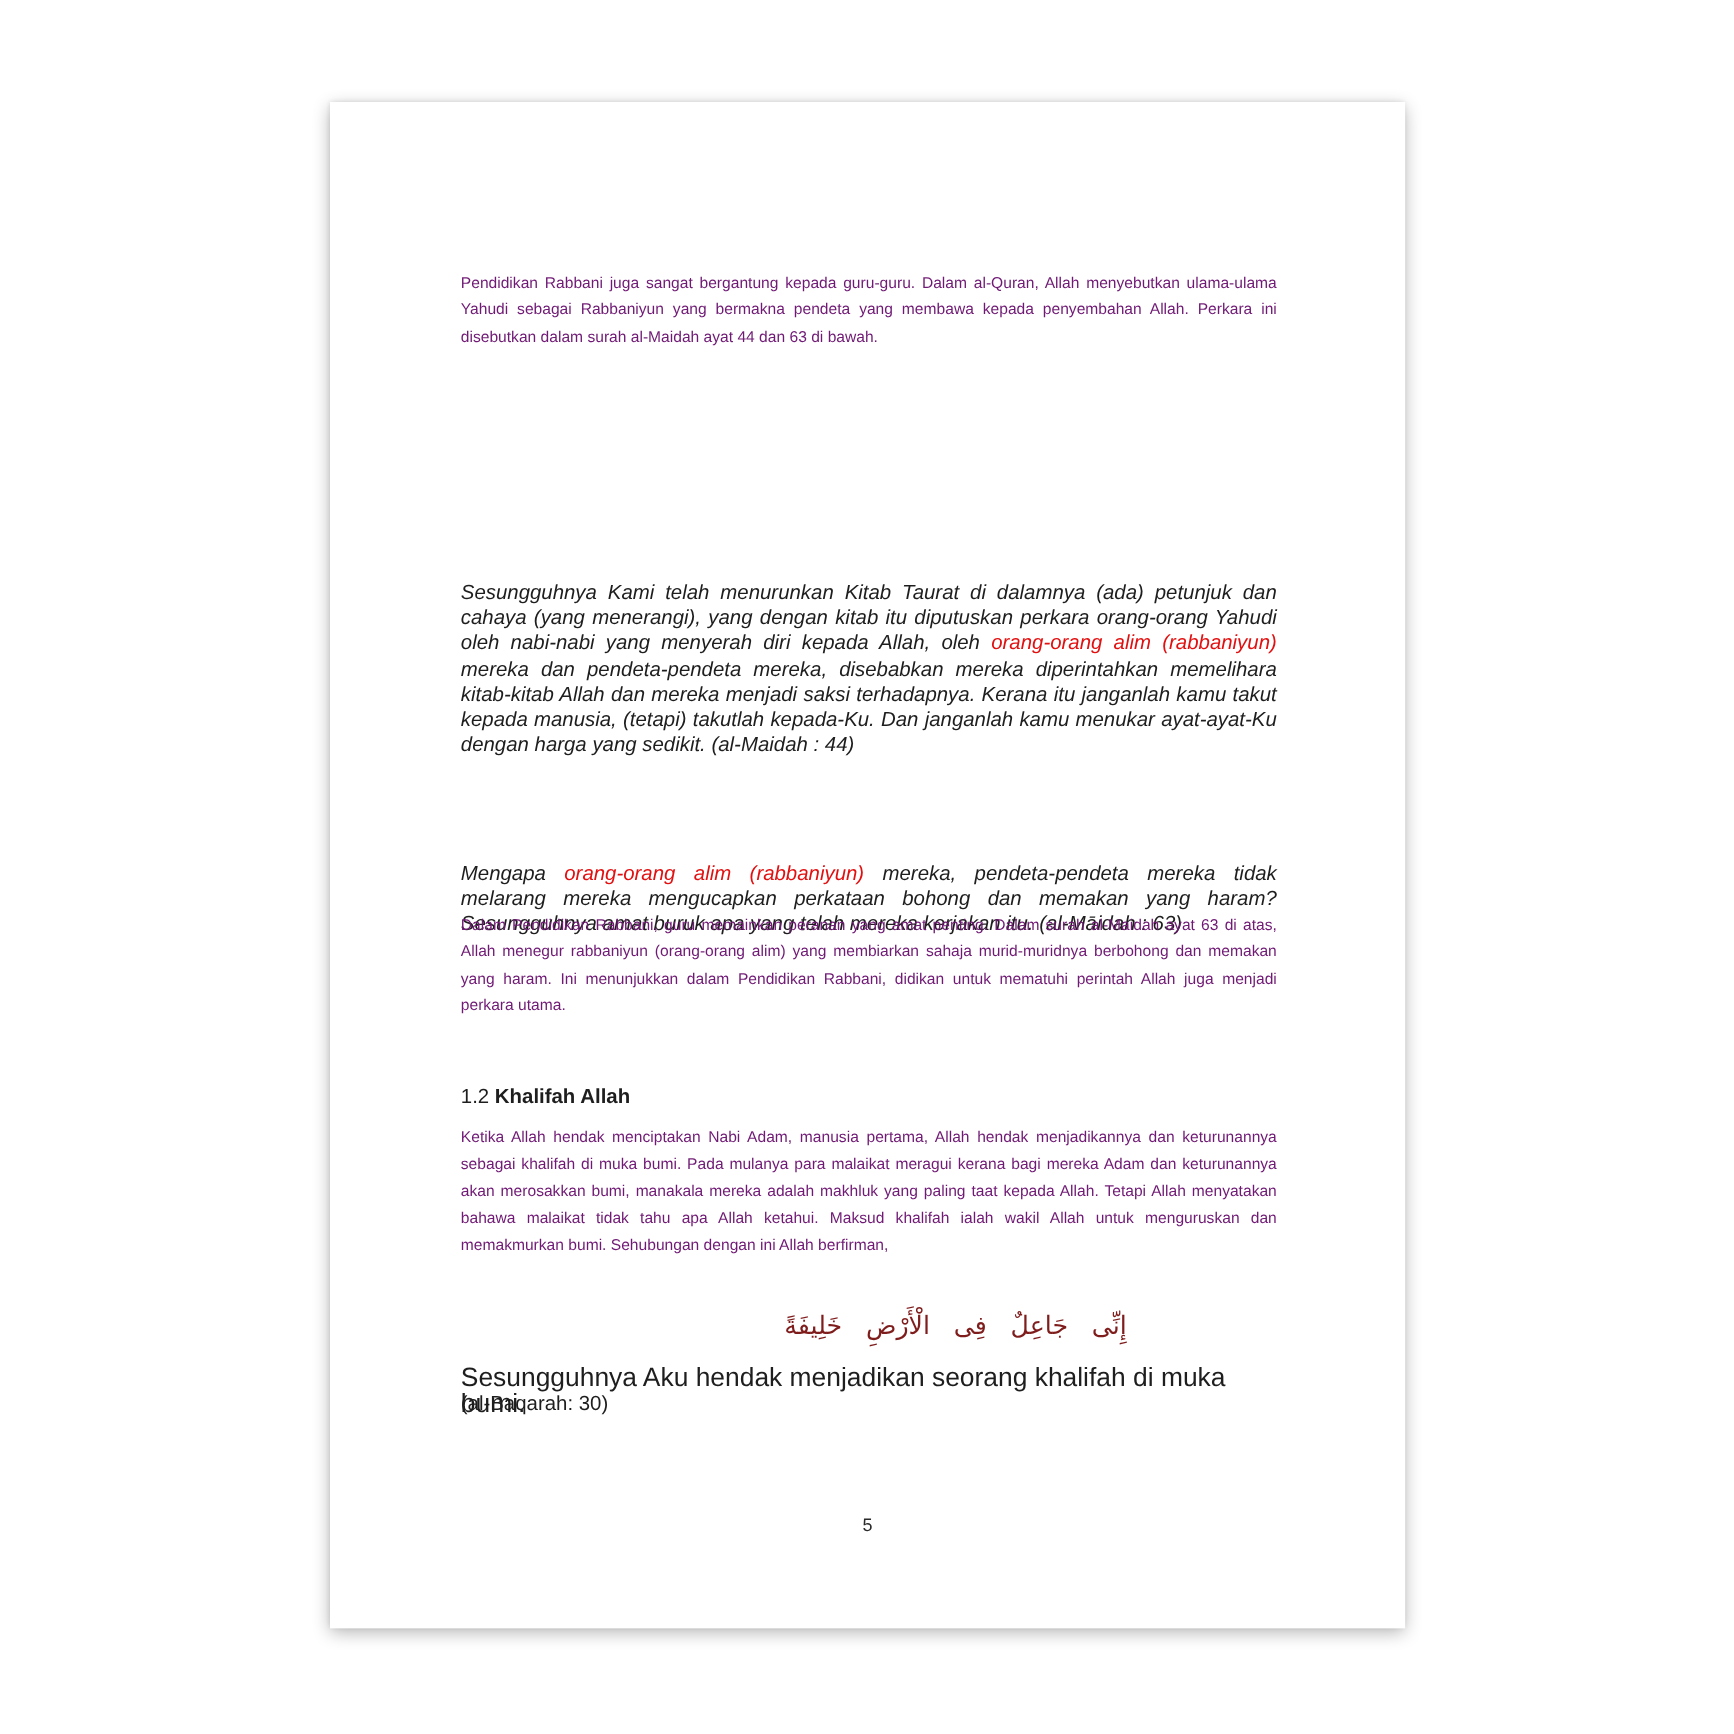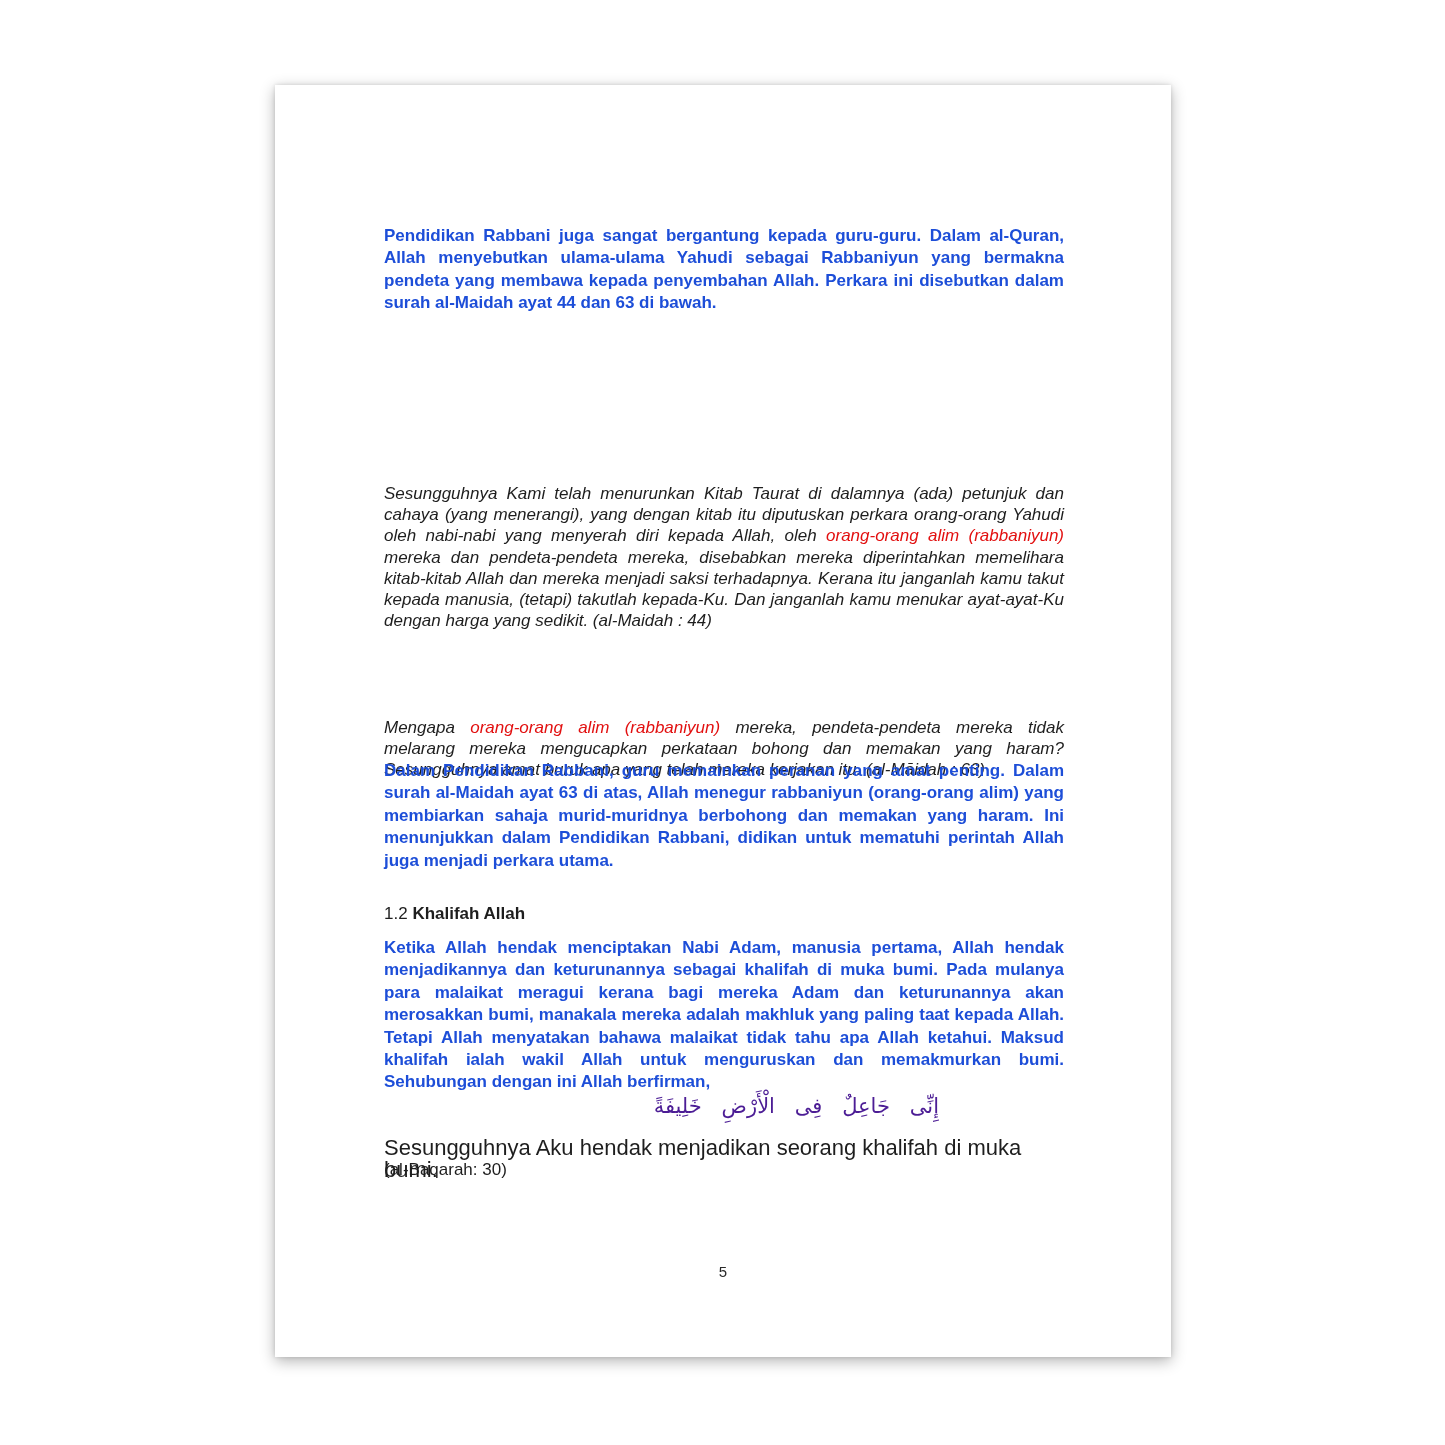--- a/index.html
+++ b/index.html
@@ -21,25 +21,24 @@
     width: 896px; height: 1272px;
     background: #ffffff;
     box-shadow: 0 4px 14px rgba(0,0,0,0.30), 0 0 4px rgba(0,0,0,0.12);
   }
   .block {
     position: absolute;
     left: 109px;
     width: 680px;
   }
   .para {
-    font-size: 17px;
+    font-size: 13px;
     line-height: 22.4px;
     text-align: justify;
-    color: #1d4ed8;
-    font-weight: bold;
+    color: #701a75;
   }
   .trans {
     font-size: 17px;
     line-height: 21.2px;
     font-style: italic;
     text-align: justify;
     color: #1e1e1e;
   }
   .red { color: #e21010; }
   .ar {
@@ -60,21 +59,21 @@
   }
   .ar-baqarah {
     direction: rtl;
     font-size: 21px;
     line-height: 34px;
     text-align: right;
     padding-right: 125px;
     word-spacing: 14px;
     white-space: nowrap;
     box-sizing: border-box;
-    color: #4c1d95;
+    color: #7f1d1d;
   }
   .heading {
     font-size: 17px;
     line-height: 22px;
   }
   .heading .title { font-weight: bold; }
   .ref {
     font-size: 17px;
     line-height: 22px;
     font-style: normal;

